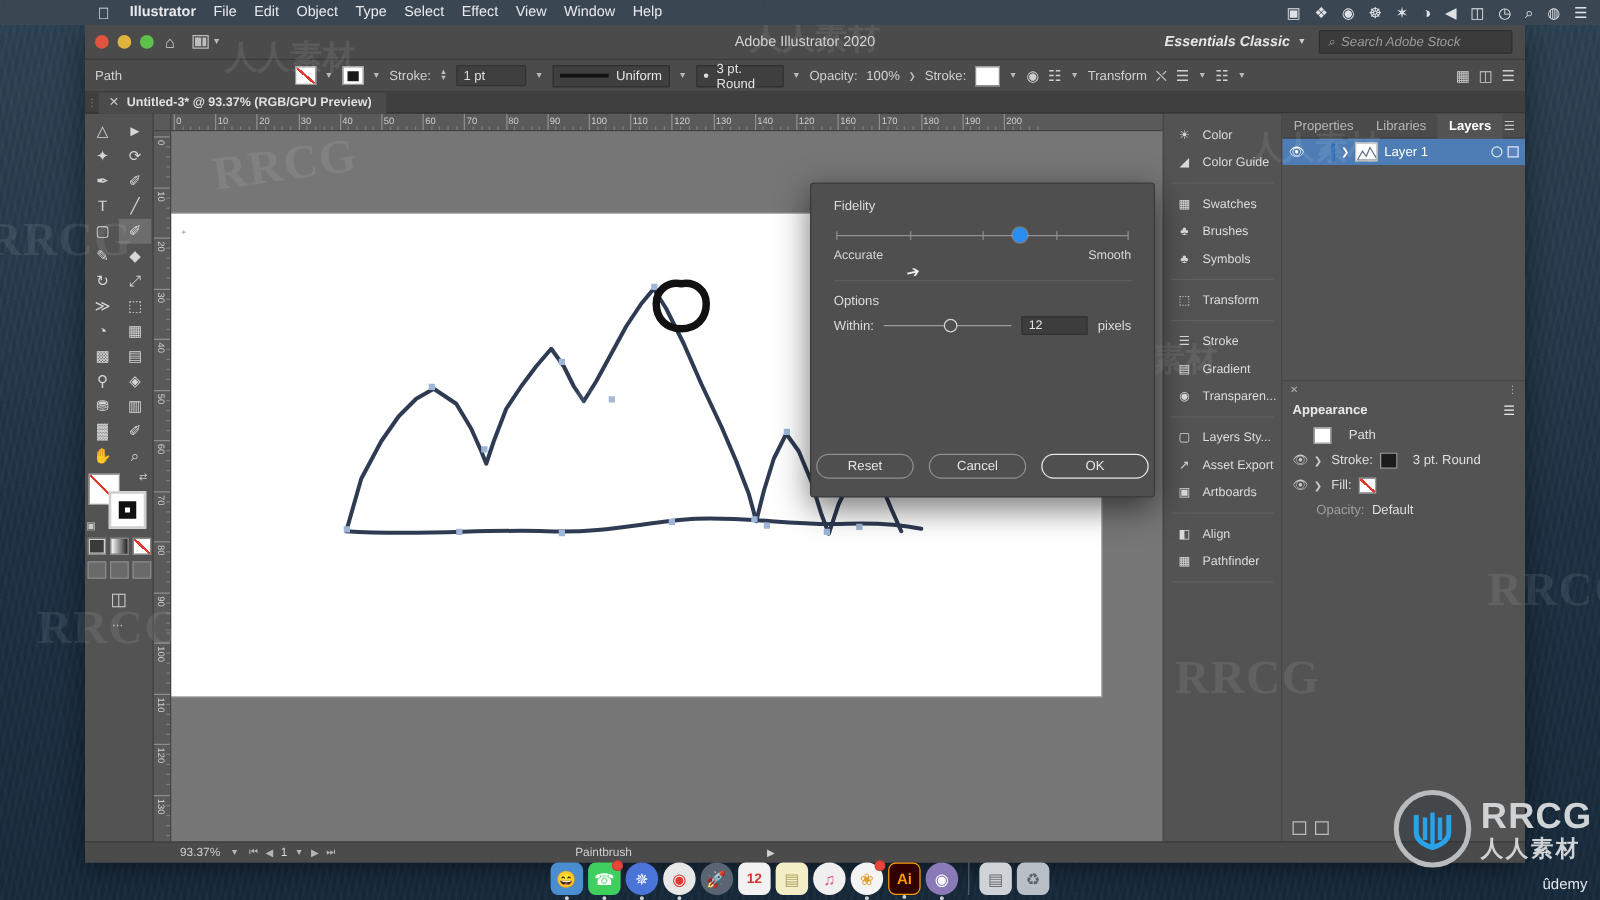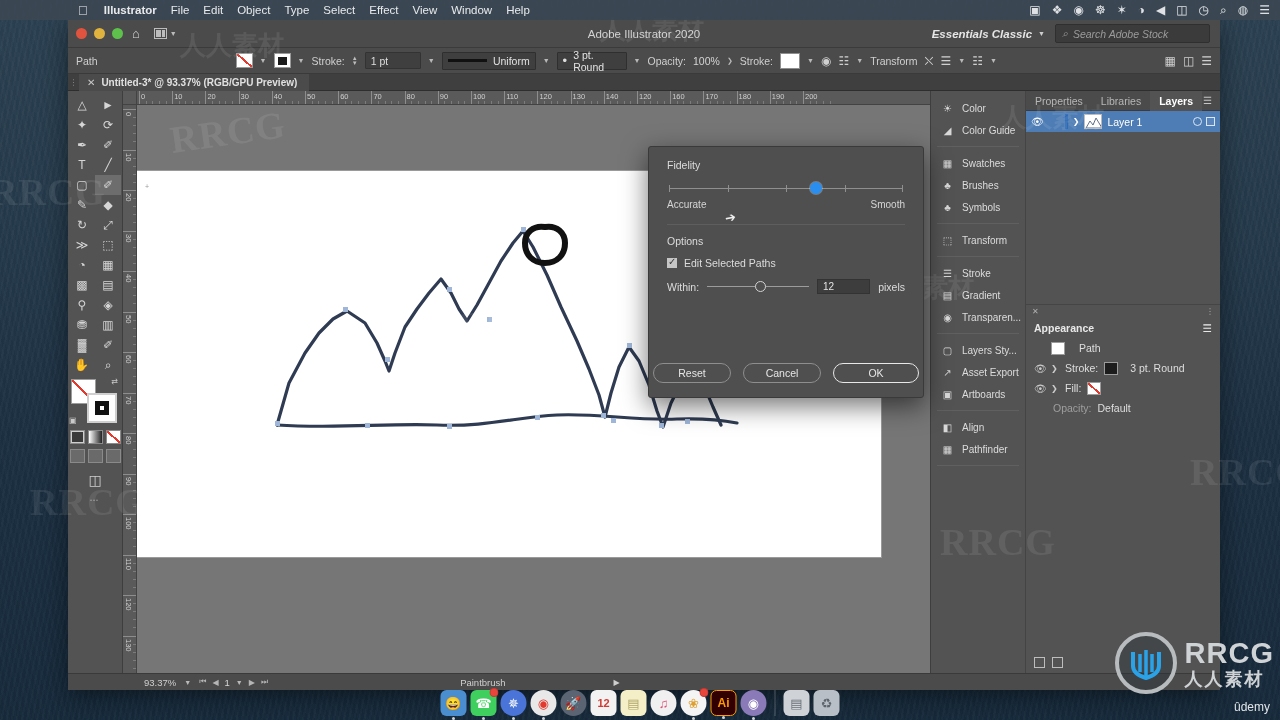--- a/index.html
+++ b/index.html
@@ -948,24 +948,20 @@
     </div>
     <div class="slider-labels">
       <span>Accurate</span>
       <span>Smooth</span>
     </div>
 
     <div class="hline" style="margin-top:14px"></div>
 
     <div class="sect-title" style="margin-bottom:6px">Options</div>
 
-    <div class="opt-row">
-      <span class="cbx on"></span>
-      <span>Edit Selected Paths</span>
-    </div>
 
     <div id="within-row">
       <span>Within:</span>
       <span class="mini-slider">
         <span class="track"></span>
         <span class="knob-open" id="within-knob" style="left: calc(52% - 5px);"></span>
       </span>
       <span id="within-field">12</span>
       <span>pixels</span>
     </div>

